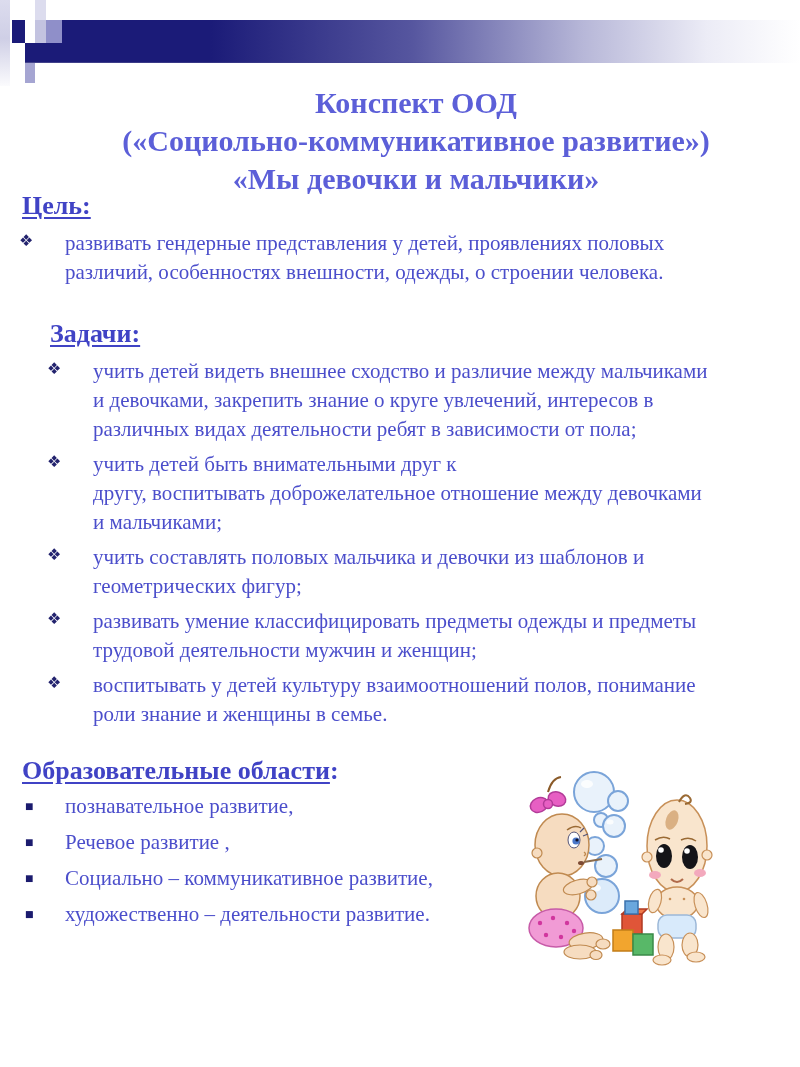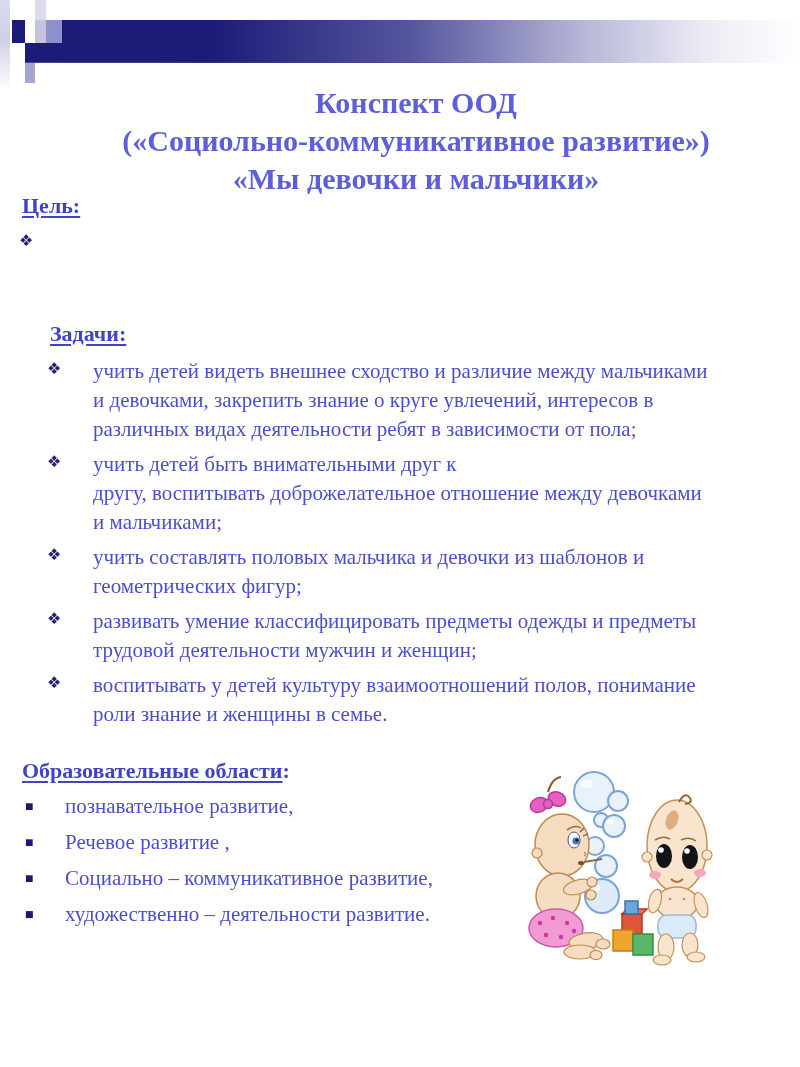--- a/index.html
+++ b/index.html
@@ -27,21 +27,21 @@
   .title {
     position:absolute; top:68px; left:0; width:100%; margin:16px;
     text-align:center; font-size:30px; line-height:38px; font-weight:bold; color:#5c5fd8;
   }
   .title .tl { display:block; }
   
   section { position:absolute; left:22px; width:724px; }
   .sec-goal  { top:193px; }
   .sec-tasks { top:321px;margin-left:28px; }
   .sec-areas { top:758px; width:520px; }
-  h2.heading { margin:0 0 10px 0; font-size:22px; line-height:26px; font-weight:bold; color:#4043c5; }
+  h2.heading { margin:0 0 10px 0; font-size:26px; line-height:26px; font-weight:bold; color:#4043c5; }
   h2.heading .hl { text-decoration:underline; text-underline-offset:3px; }
   ul { list-style:none; margin:0; padding:0; }
   .diamond-list li {
     position:relative; padding-left:43px; margin-bottom:6px;
     font-size:21px; line-height:29px; color:#4b4ecb; white-space:pre-line;
   }
   .diamond-list .dbul { position:absolute; left:-3px; top:2px; font-size:16px; line-height:20px; color:#23236e; }
   .square-list li {
     position:relative; padding-left:43px; margin-bottom:12px;
     font-size:21px; line-height:24px; color:#4b4ecb;
@@ -69,21 +69,22 @@
 
   <h1 class="title">
     <span class="tl">Конспект ООД</span>
     <span class="tl">(«Социольно-коммуникативное развитие»)</span>
     <span class="tl">«Мы девочки и мальчики»</span>
   </h1>
 
   <section class="sec-goal">
     <h2 class="heading"><span class="hl">Цель:</span></h2>
     <ul class="diamond-list">
-      <li><span class="dbul">❖</span></li>
+      <li><span class="dbul">❖</span><span>развивать гендерные представления у детей, проявлениях половых
+различий, особенностях внешности, одежды, о строении человека.</span></li>
     </ul>
   </section>
 
   <section class="sec-tasks">
     <h2 class="heading"><span class="hl">Задачи:</span></h2>
     <ul class="diamond-list">
       <li><span class="dbul">❖</span><span>учить детей видеть внешнее сходство и различие между мальчиками
 и девочками, закрепить знание о круге увлечений, интересов в
 различных видах деятельности ребят в зависимости от пола;</span></li>
       <li><span class="dbul">❖</span><span>учить детей быть внимательными друг к

